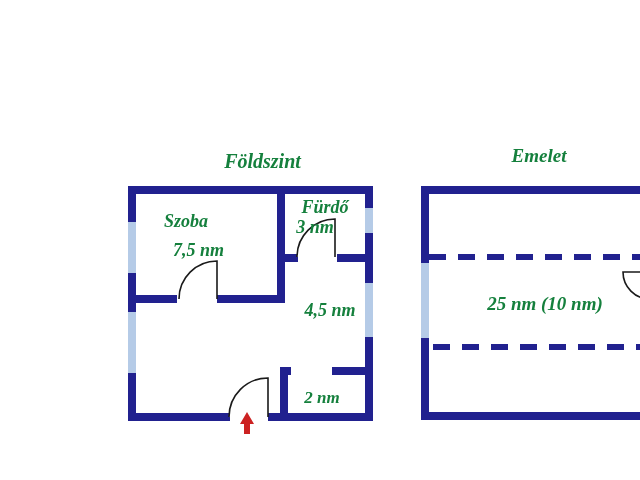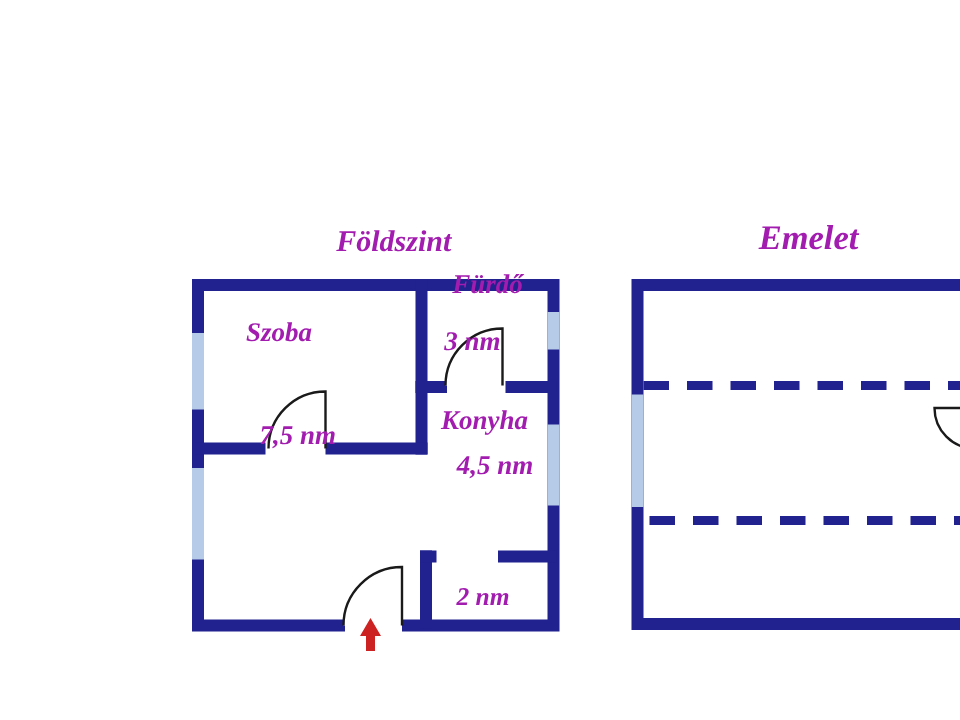--- a/index.html
+++ b/index.html
@@ -2,21 +2,21 @@
 <html><head>
 <meta charset="utf-8">
 <style>
   html,body{margin:0;padding:0;background:#fff;}
   #stage{
     position:relative;width:640px;height:480px;background:#ffffff;
     overflow:hidden;font-family:"Liberation Serif","DejaVu Serif",serif;
   }
   #plan-svg{position:absolute;left:0;top:0;width:640px;height:480px;}
   .lbl{
-    position:absolute;color:#a21caf;font-weight:bold;font-style:italic;
+    position:absolute;color:#15803d;font-weight:bold;font-style:italic;
     text-align:center;white-space:nowrap;line-height:1.1;
   }
   .title{font-size:20px;}
   .room{font-size:18px;}
   .small{font-size:17px;}
   .disclaimer{font-size:20px;}
 </style>
 </head>
 <body>
 
@@ -53,28 +53,28 @@
     <g>
       <rect x="425" y="190" width="228" height="226" fill="#ffffff" stroke="#21218f" stroke-width="8"></rect>
       <line x1="429" y1="257" x2="648" y2="257" stroke="#21218f" stroke-width="6" stroke-dasharray="17 12"></line>
       <line x1="433" y1="347" x2="648" y2="347" stroke="#21218f" stroke-width="6" stroke-dasharray="17 12"></line>
       <rect x="421" y="263" width="8" height="75" fill="#b5cbe7"></rect>
       <path d="M 650 272 L 623 272 A 27 27 0 0 0 650 299" fill="#ffffff" stroke="#1a1a1a" stroke-width="1.6"></path>
     </g>
   </svg>
 
   <div class="lbl title" style="left:180px;top:150px;width:165px;">Földszint</div>
-  <div class="lbl title" style="left:459px;top:146px;width:160px;font-size:23px;">Emelet</div>
+  <div class="lbl title" style="left:459px;top:146px;width:160px;font-size:19px;">Emelet</div>
 
   <div class="lbl room" style="left:146px;top:212px;width:80px;">Szoba</div>
-  <div class="lbl room" style="left:151px;top:241px;width:95px;margin-top:40px;">7,5 nm</div>
+  <div class="lbl room" style="left:151px;top:241px;width:95px;">7,5 nm</div>
 
-  <div class="lbl room" style="left:286px;top:180px;width:78px;">Fürdő</div>
+  <div class="lbl room" style="left:286px;top:198px;width:78px;">Fürdő</div>
   <div class="lbl room" style="left:286px;top:218px;width:58px;">3 nm</div>
 
-  <div class="lbl room" style="left:283px;top:271px;width:80px;">Konyha</div>
   <div class="lbl room" style="left:292px;top:301px;width:76px;">4,5 nm</div>
 
 
   <div class="lbl small" style="left:289px;top:389px;width:66px;">2 nm</div>
 
+  <div class="lbl room" style="left:455px;top:294px;width:180px;font-size:19px;">25 nm (10 nm)</div>
 
 </div>
 
 </body></html>

